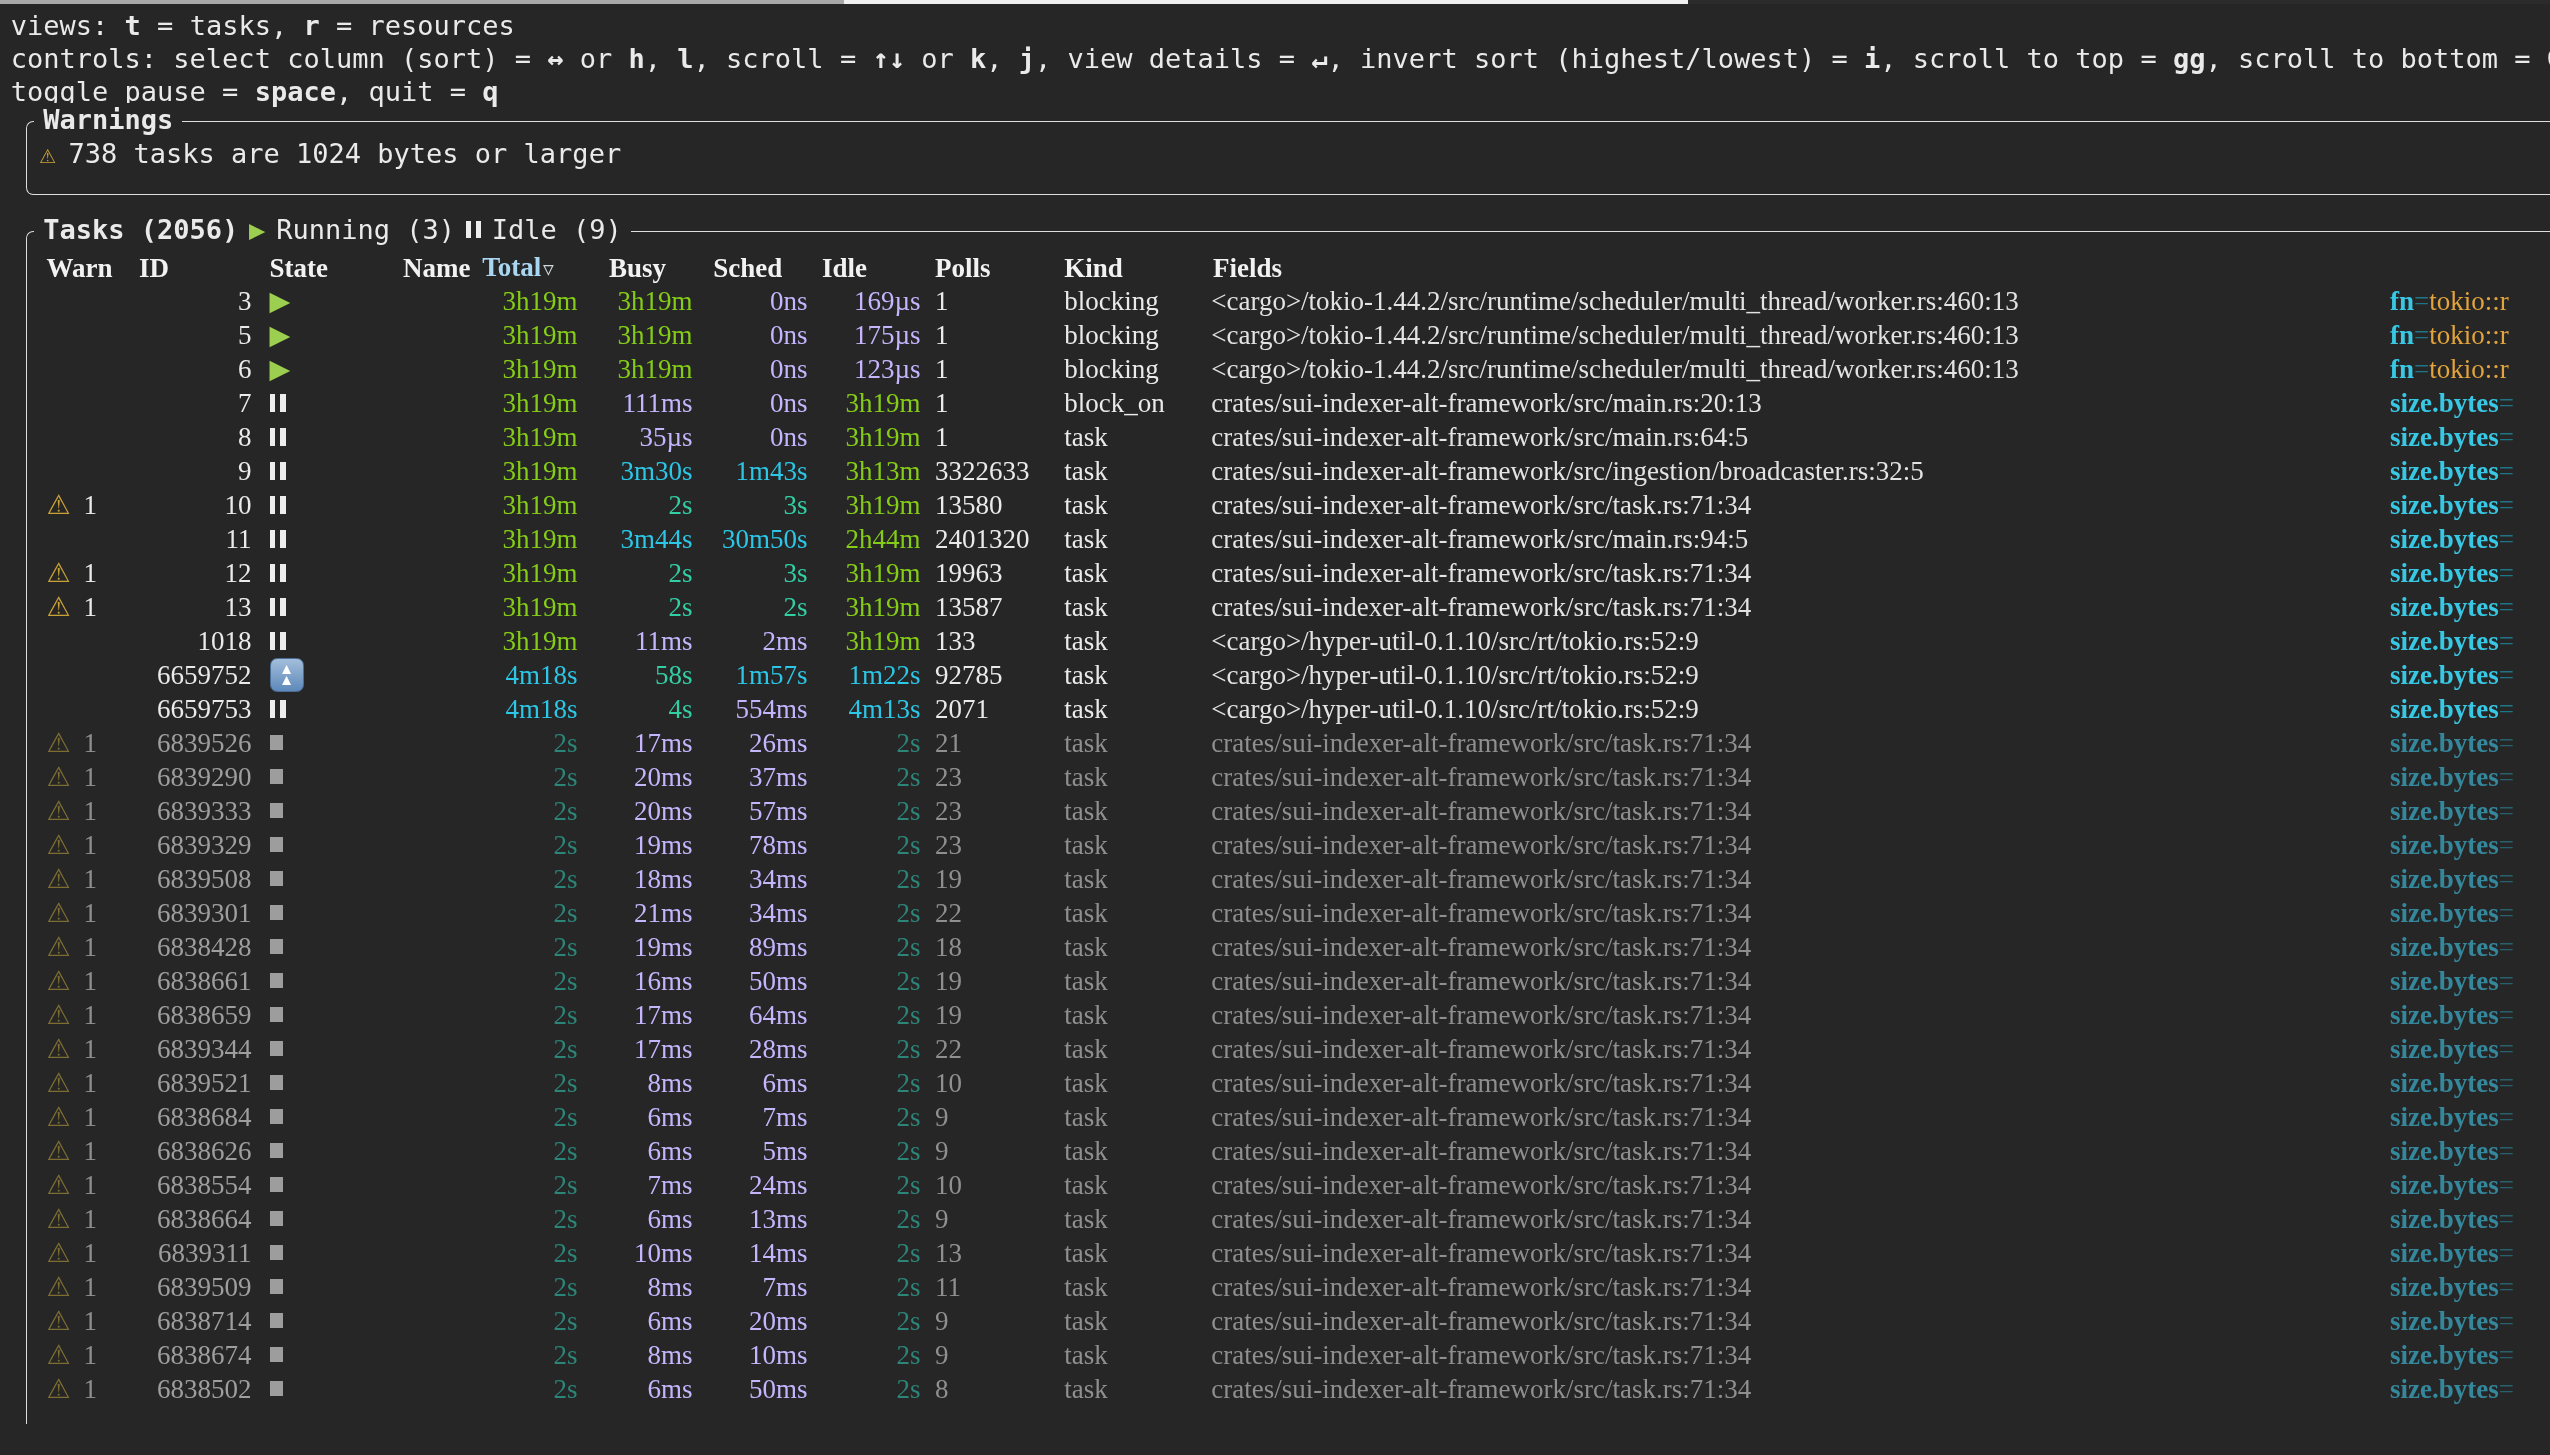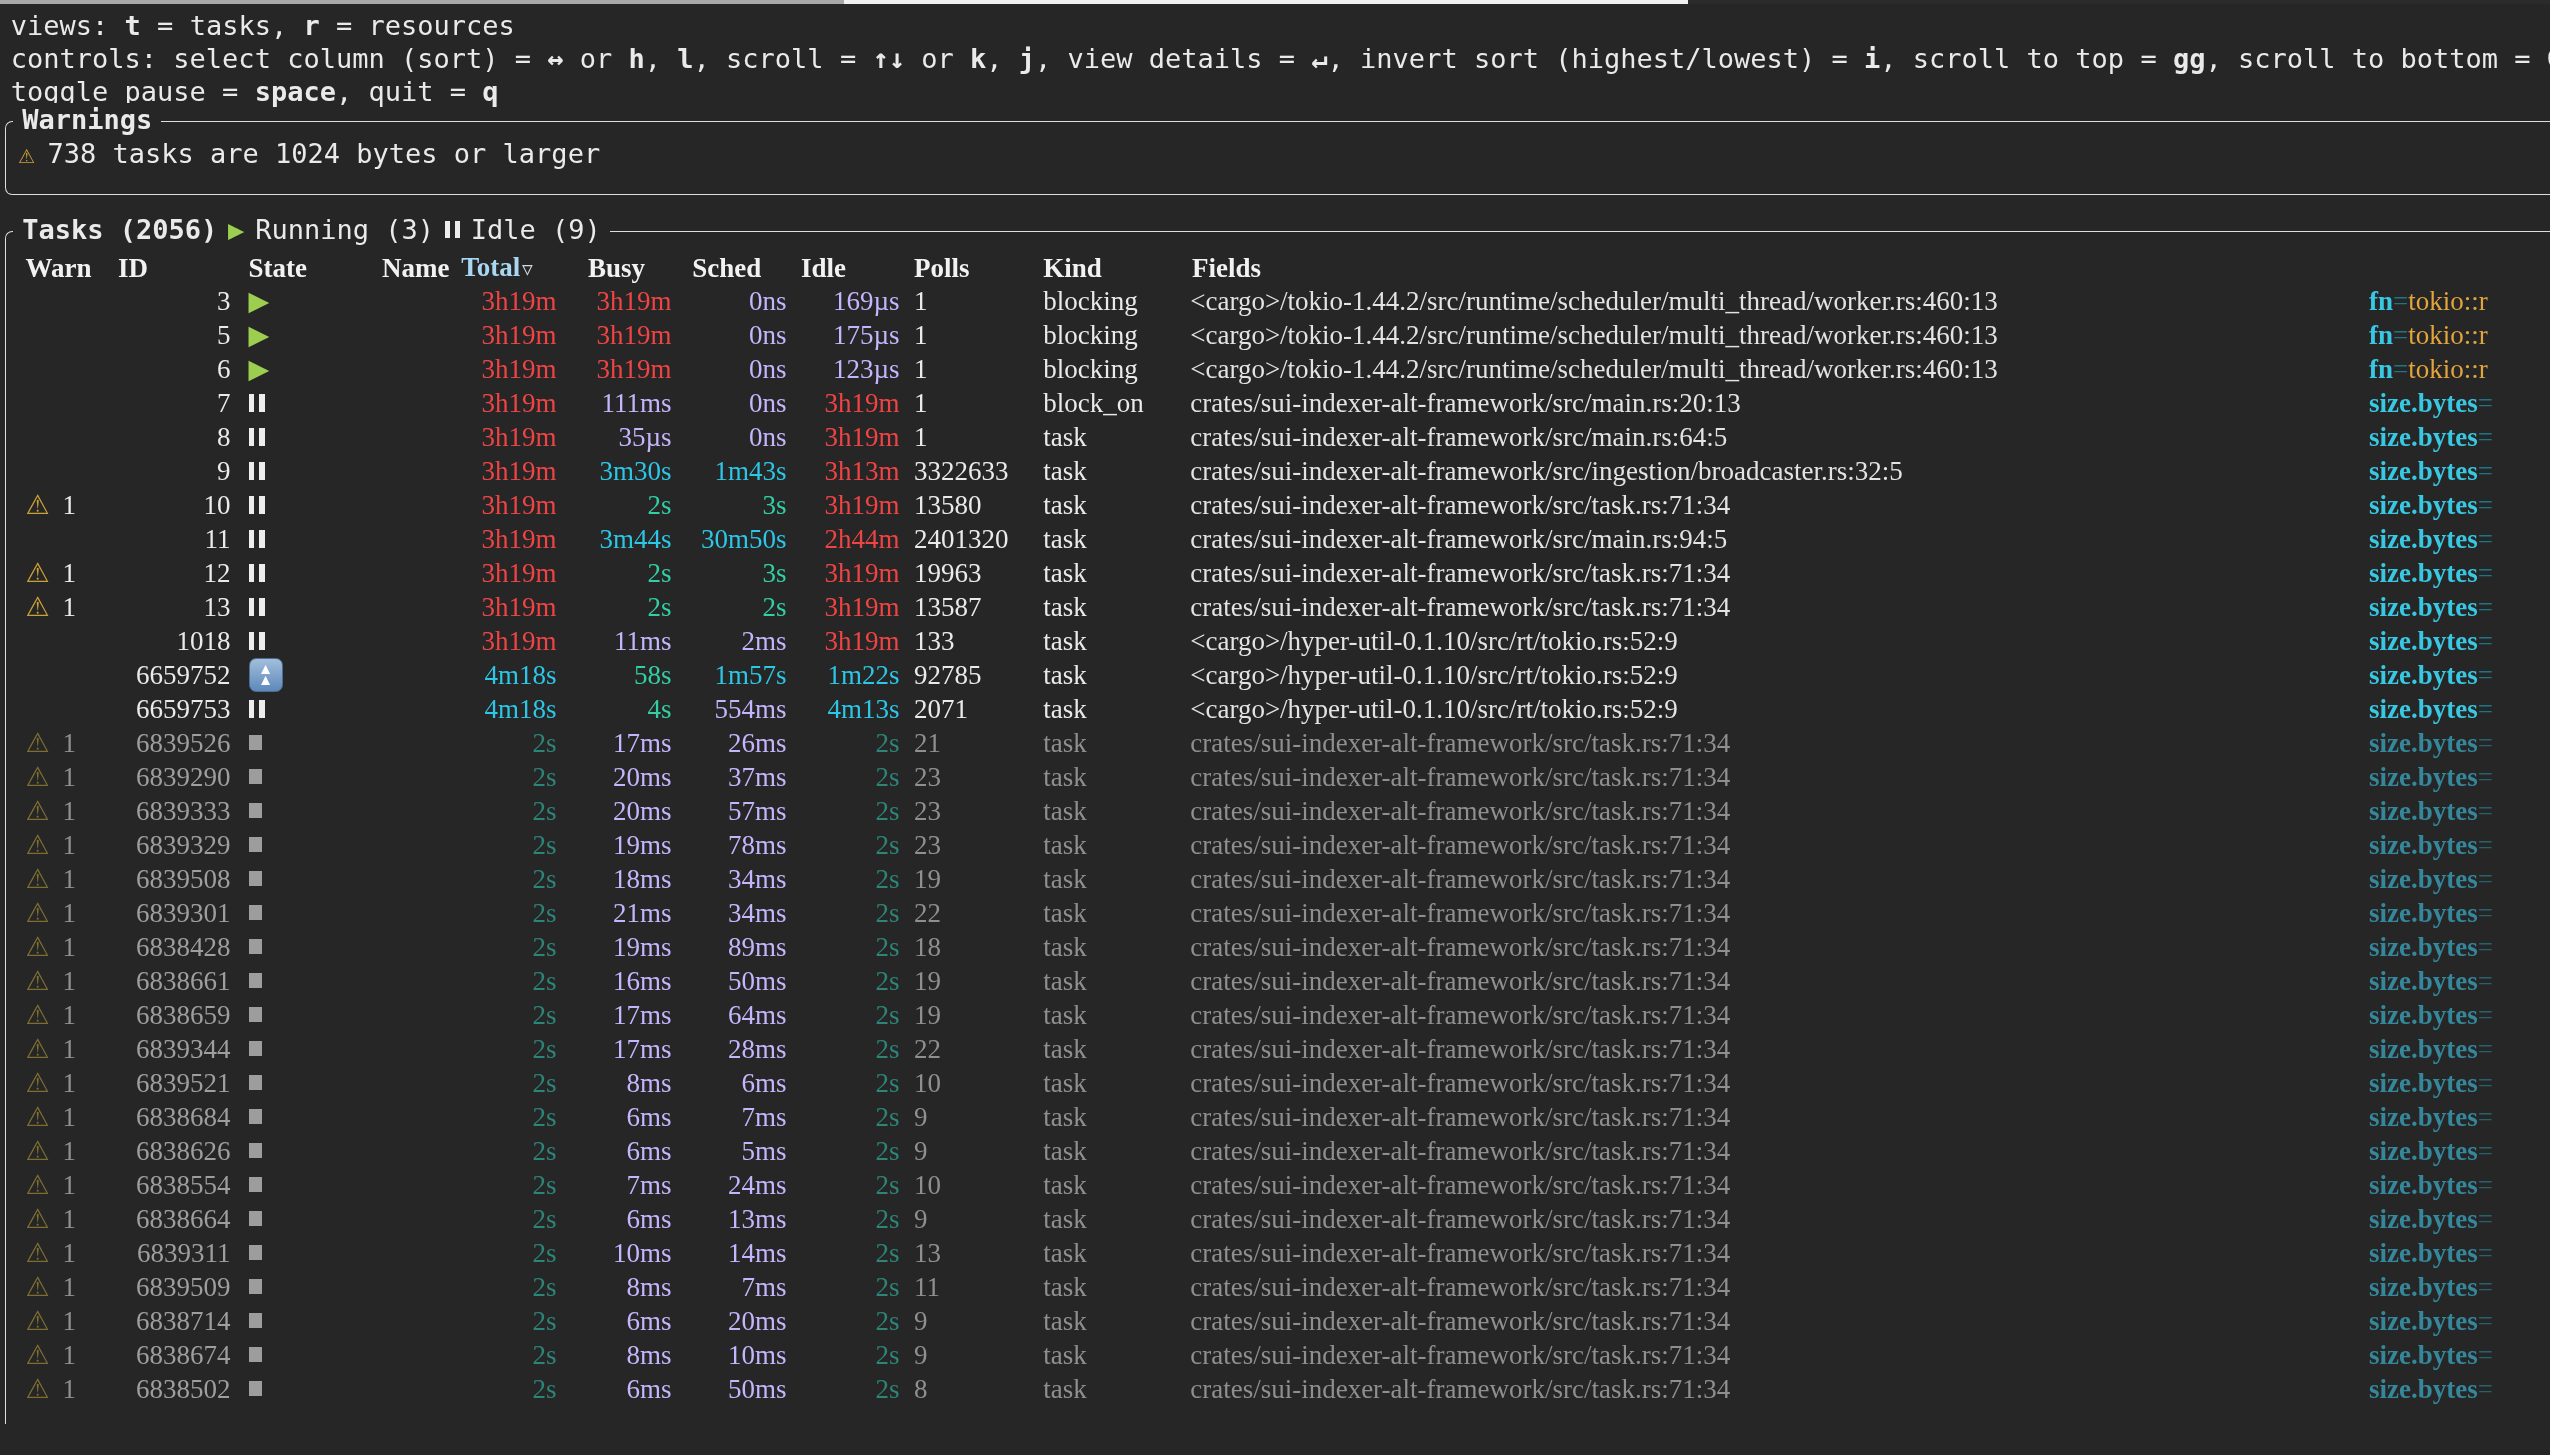--- a/index.html
+++ b/index.html
@@ -7,21 +7,21 @@
        font-family:"DejaVu Sans Mono","DejaVu Sans",monospace;font-size:27px;color:#eaeaea;}
   .chrome{position:absolute;top:0;left:0;width:2550px;height:3.6px;display:flex;}
   .chrome .c1{width:844px;background:#a8a8a8;}
   .chrome .c2{width:844px;background:#f0f0f0;}
   .chrome .c3{flex:1;background:#2b2b2b;}
   .hdr-block{padding:9px 0 0 10.8px;}
   .hline{height:33px;line-height:33px;white-space:pre;overflow:hidden;}
   .b{font-weight:bold;}
   .green{color:#a5d158;}
   
-  .panel{position:relative;margin-left:5px;border:1.8px solid #dedede;border-right:0;
+  .panel{position:relative;margin-left:26px;border:1.8px solid #dedede;border-right:0;
          border-radius:7.2px 0 0 7.2px;background:#262626;}
   .panel-title{position:absolute;top:-19px;left:7.2px;background:#262626;padding:0 9px;
                display:flex;align-items:center;gap:10.8px;height:34px;line-height:34px;white-space:pre;}
   #warnings-panel{margin-top:12.6px;height:74px;box-sizing:border-box;border-radius:7.2px 0 0 7.2px;}
   #warnings-panel .wcontent{padding:15.3px 0 0 12.6px;display:flex;gap:12.6px;align-items:center;height:34px;line-height:34px;}
   .warn-tri{color:#c9a137;}
   #tasks-panel{margin-top:36px;height:1193px;box-sizing:border-box;border-bottom:0;border-radius:7.2px 0 0 0;}
   .tbl{padding:18px 0 0 16px;}
   .row,#cols{display:grid;grid-template-columns:96px 118px 146px 72px 108px 115px 115px 113px 131px 147px 1177px 196px;
        height:34px;line-height:34px;align-items:center;font-family:Liberation Serif, serif;}
@@ -33,21 +33,21 @@
   .c-loc{padding-left:7.2px;color:#e3e3e3;}
   .c-fields{padding-left:9px;}
   #cols .cell{font-weight:bold;color:#f2f2f2;text-align:left;padding-right:0;}
   #cols .c-total{padding-left:7.2px;color:#a9d7f2;}
   #cols .c-state{padding-left:12.6px;}
   #cols .c-busy{padding-left:26px;}
   #cols .c-sched{padding-left:15.3px;}
   #cols .c-idle{padding-left:9px;}
   .sort-arrow{color:#cfd8dc;font-weight:normal;font-size:21.5px;margin-left:1.8px;}
   
-  .d-h{color:#ef4444;} .d-m{color:#2cc6e6;} .d-s{color:#32cfa4;} .d-u{color:#c4b5fd;}
+  .d-h{color:#84cc16;} .d-m{color:#2cc6e6;} .d-s{color:#32cfa4;} .d-u{color:#c4b5fd;}
   
   .f-name{color:#38c8e4;font-weight:bold;} .f-eq{color:#1e7586;} .f-val{color:#e2a43c;}
   
   .c-warn{display:flex;gap:12.6px;align-items:center;padding-left:3.6px;}
   .warn-n{color:#eaeaea;}
   
   .c-state{display:flex;align-items:center;padding-left:12.6px;}
   .st-run{color:#9ccf4f;font-size:27px;}
   .st-pause{display:inline-flex;gap:5.4px;}
   .st-pause i{display:block;width:5.4px;height:18px;background:#ededed;}

